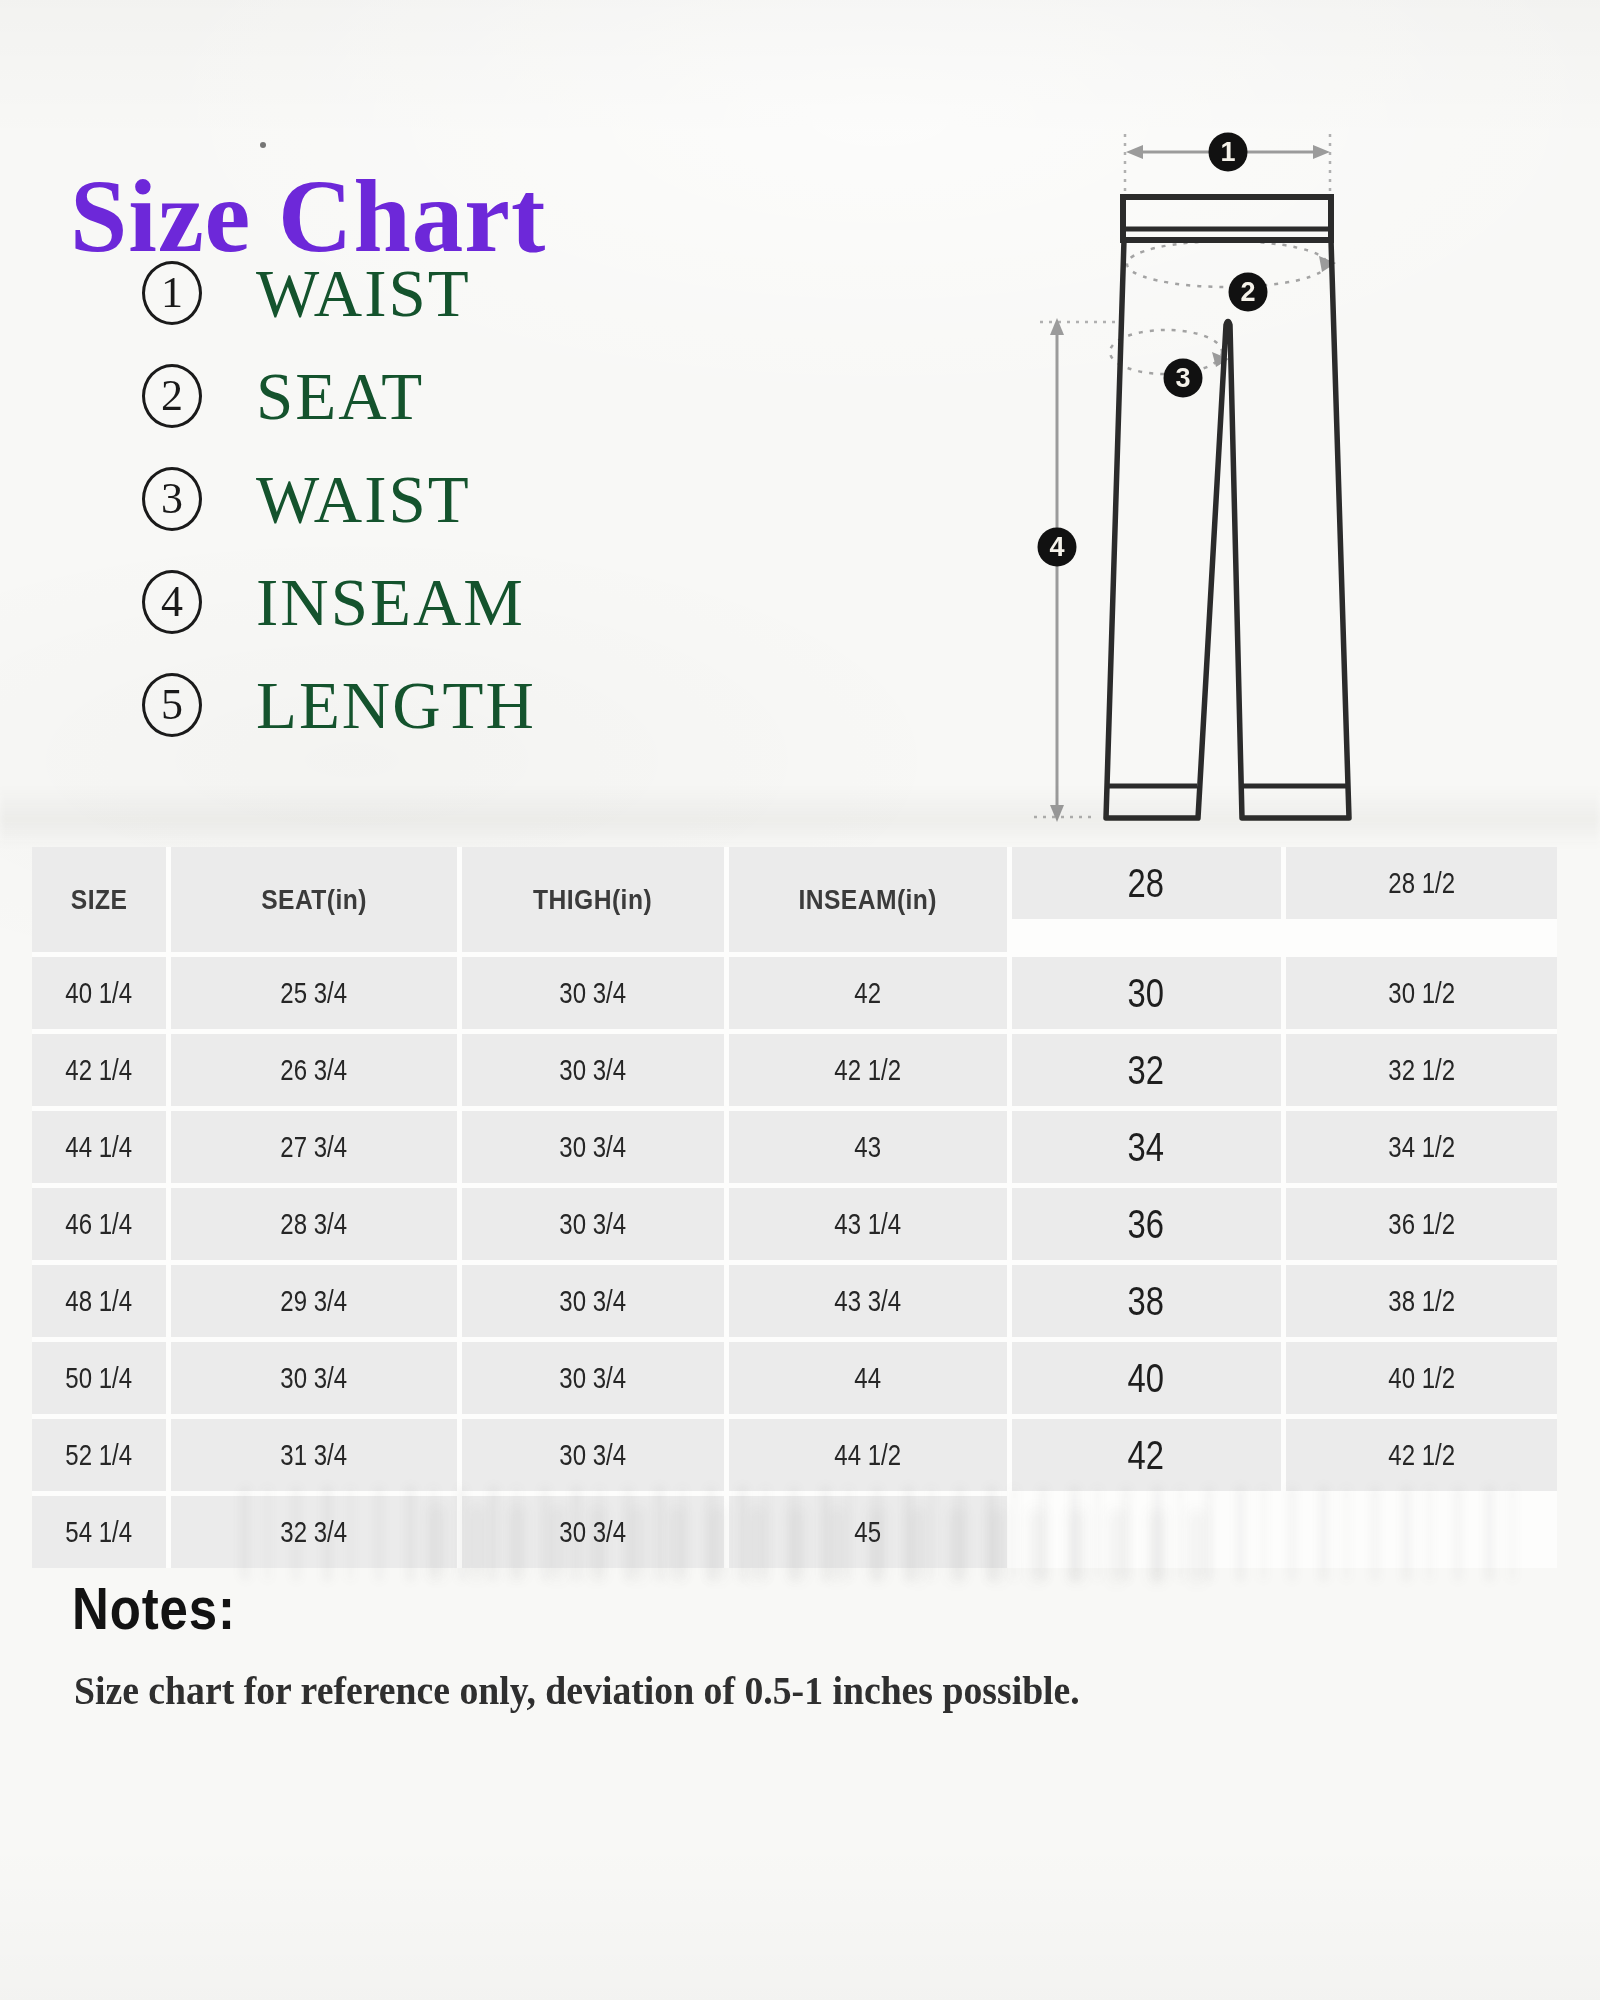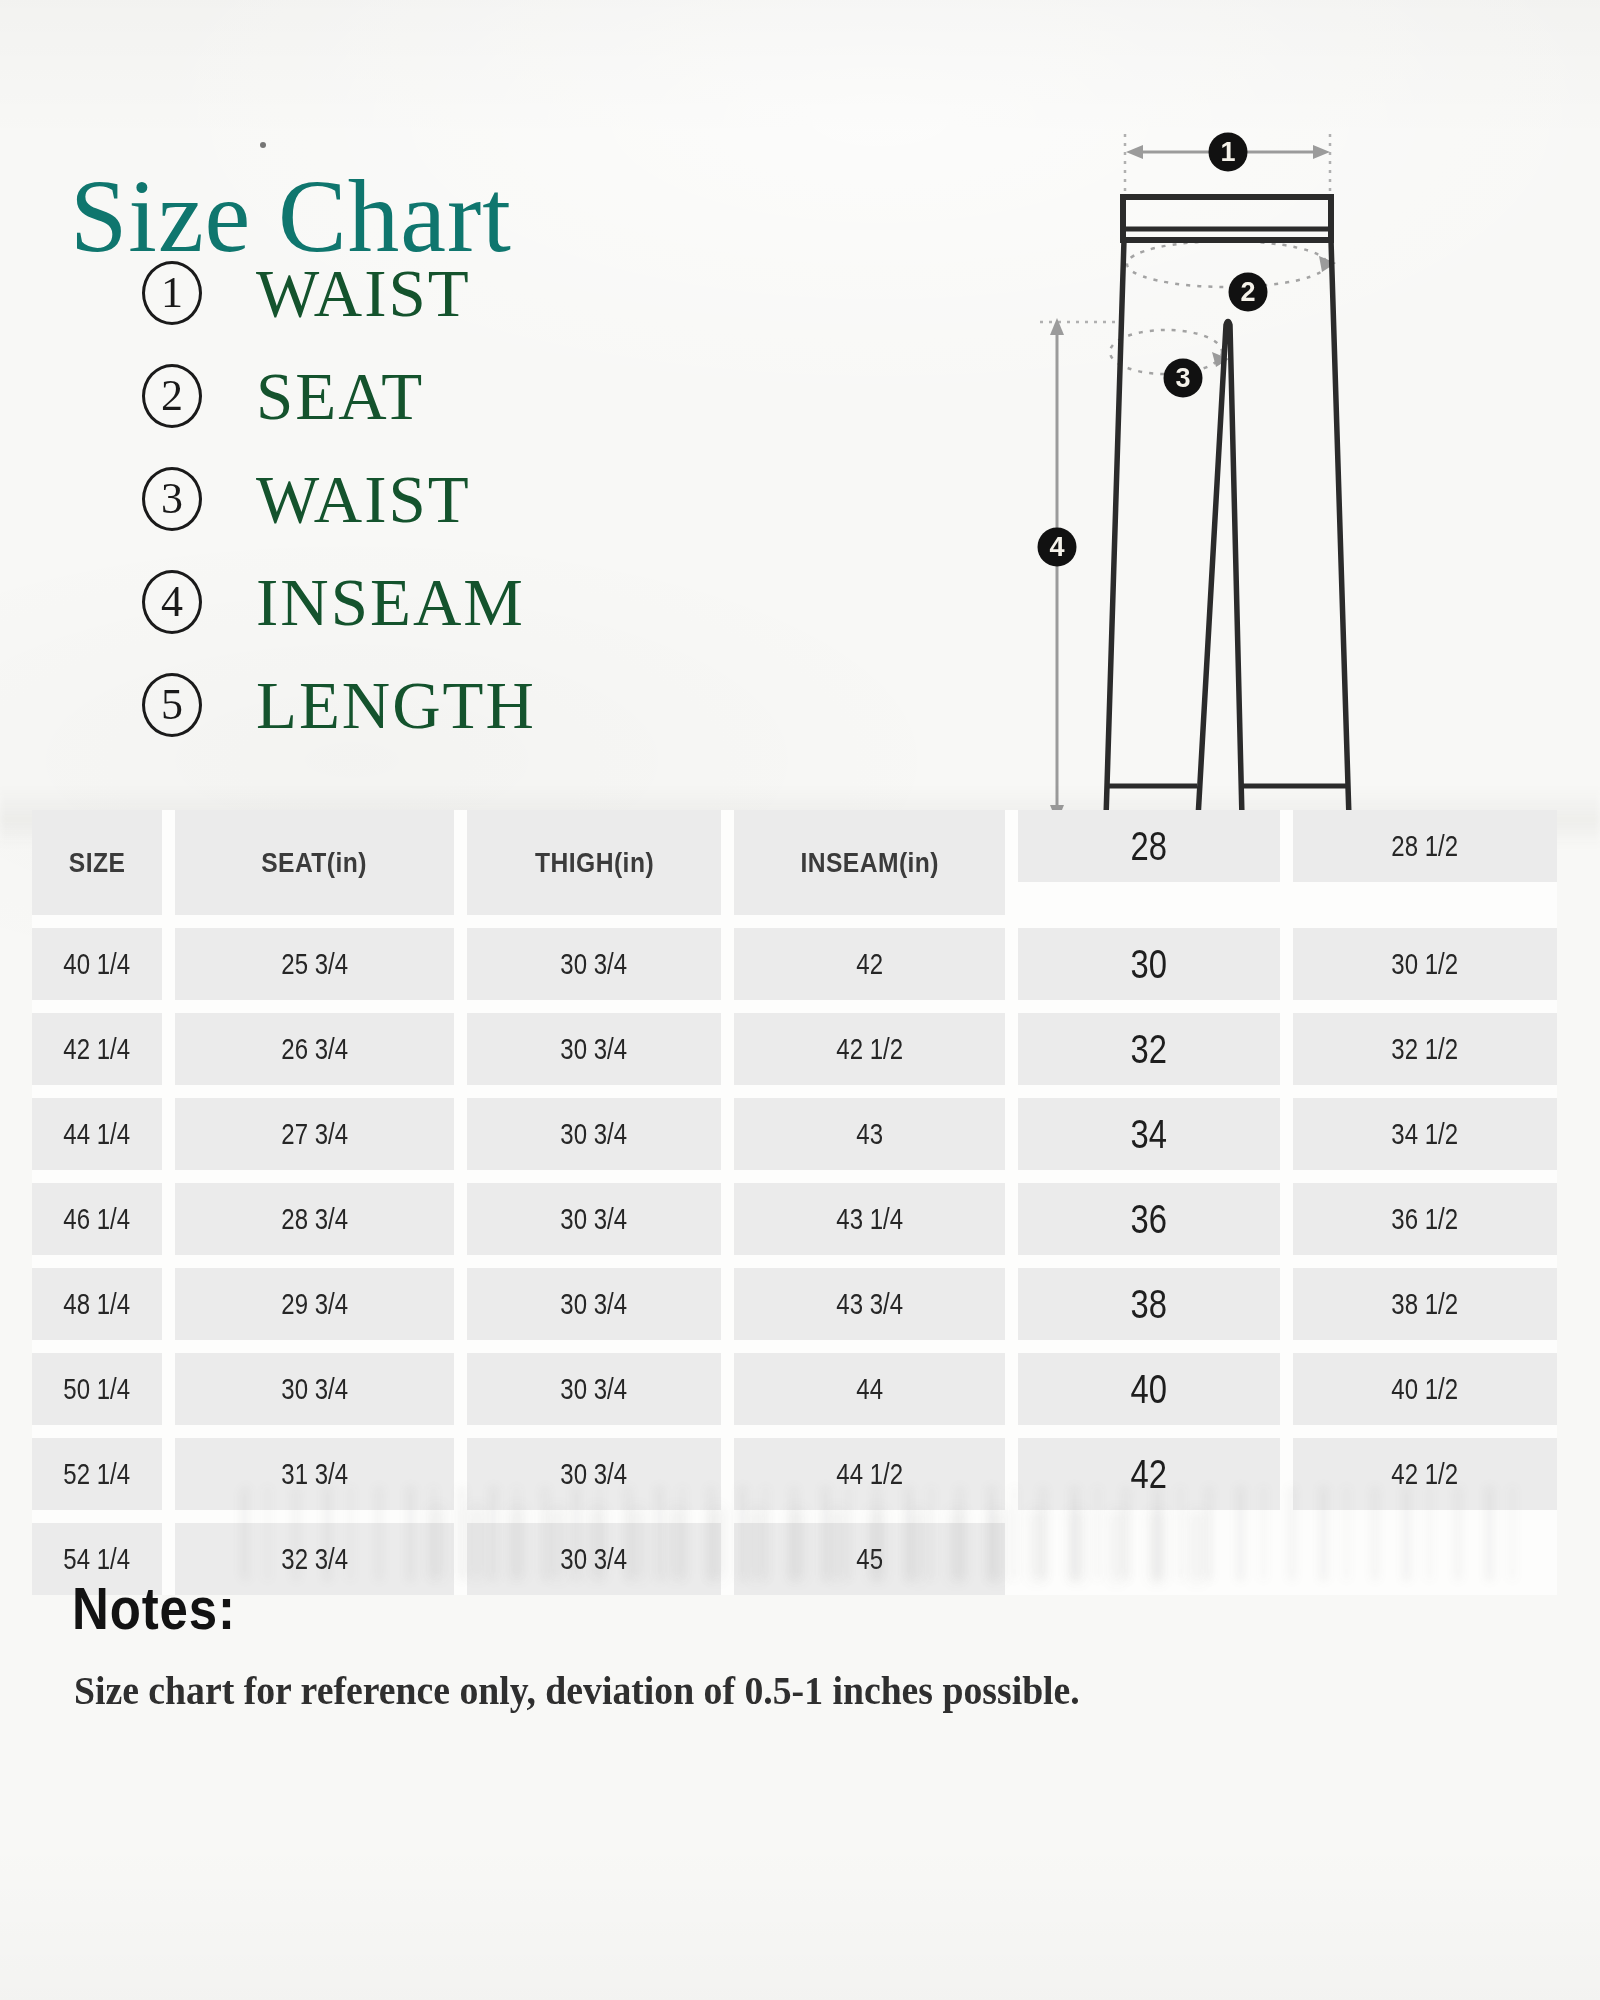--- a/index.html
+++ b/index.html
@@ -10,45 +10,45 @@
   }
   body::before{
     content:"";position:absolute;inset:0;pointer-events:none;
     background:
       radial-gradient(1100px 420px at 55% 6%, rgba(255,255,255,.55), rgba(255,255,255,0) 70%),
       radial-gradient(900px 340px at 22% 38%, rgba(0,0,0,.018), rgba(0,0,0,0) 70%),
       linear-gradient(180deg, rgba(0,0,0,.022), rgba(0,0,0,0) 7%, rgba(0,0,0,0) 92%, rgba(0,0,0,.02));
   }
   .title{
     position:absolute;left:70px;top:96px;line-height:1;
-    font-family:"Liberation Serif",serif;font-weight:normal;
-    font-size:103px;letter-spacing:1px;color:#0f766e;
+    font-family:"Liberation Serif",serif;font-weight:bold;
+    font-size:103px;letter-spacing:1px;color:#6d28d9;
   }
   .speck{position:absolute;left:260px;top:142px;width:6px;height:6px;border-radius:50%;background:#4a4a4a;opacity:.75;}
   .legend{position:absolute;left:142px;top:260px;}
   .legend-item{display:flex;align-items:center;height:66px;margin-bottom:37px;}
   .legend-circle{
     width:60px;height:64px;box-sizing:border-box;border:3px solid #1a1a1a;border-radius:50%;
     display:flex;align-items:center;justify-content:center;
     font-family:"Liberation Serif",serif;font-size:44px;color:#1a1a1a;padding-bottom:2px;
   }
   .legend-label{
     margin-left:54px;font-family:"Liberation Serif",serif;
     font-size:67px;color:#14532d;letter-spacing:2px;
   }
   .pants-svg{position:absolute;left:1020px;top:112px;}
   .shade-above-table{
     position:absolute;left:0;top:786px;width:1600px;height:62px;
     background:linear-gradient(180deg, rgba(0,0,0,0), rgba(60,60,55,.05) 55%, rgba(0,0,0,0));
     filter:blur(3px);
   }
   .size-table{
-    position:absolute;left:32px;top:810px;width:1525px;
+    position:absolute;left:32px;top:847px;width:1525px;
     display:grid;grid-template-columns:136fr 291fr 266fr 283fr 273fr 276fr;
-    gap:13px;background:#fdfdfc;
+    gap:5px;background:#fdfdfc;
   }
   .th,.td{background:#ebebeb;display:flex;align-items:center;justify-content:center;overflow:hidden;}
   .th{height:105px;}
   .td{height:72px;}
   .cx{display:inline-block;white-space:nowrap;}
   .cxh{transform:scaleX(.88);font-weight:bold;font-size:28px;color:#3b3b3b;letter-spacing:.5px;}
   .cxs{transform:scaleX(.8);font-size:41px;color:#1e1e1e;}
   .cxd{transform:scaleX(.8);font-size:30px;color:#262626;}
   .ghost1{
     position:absolute;left:240px;top:1486px;width:1290px;height:95px;border-radius:8px;

